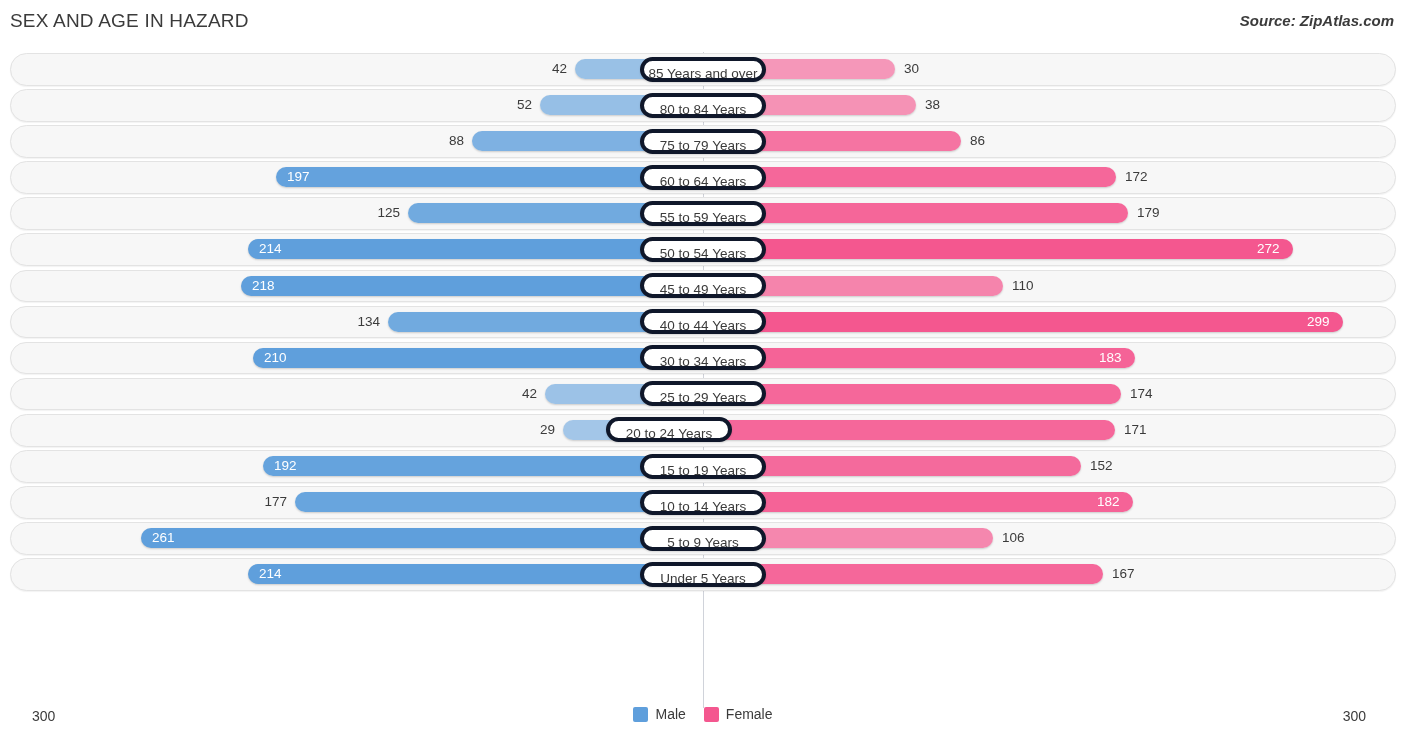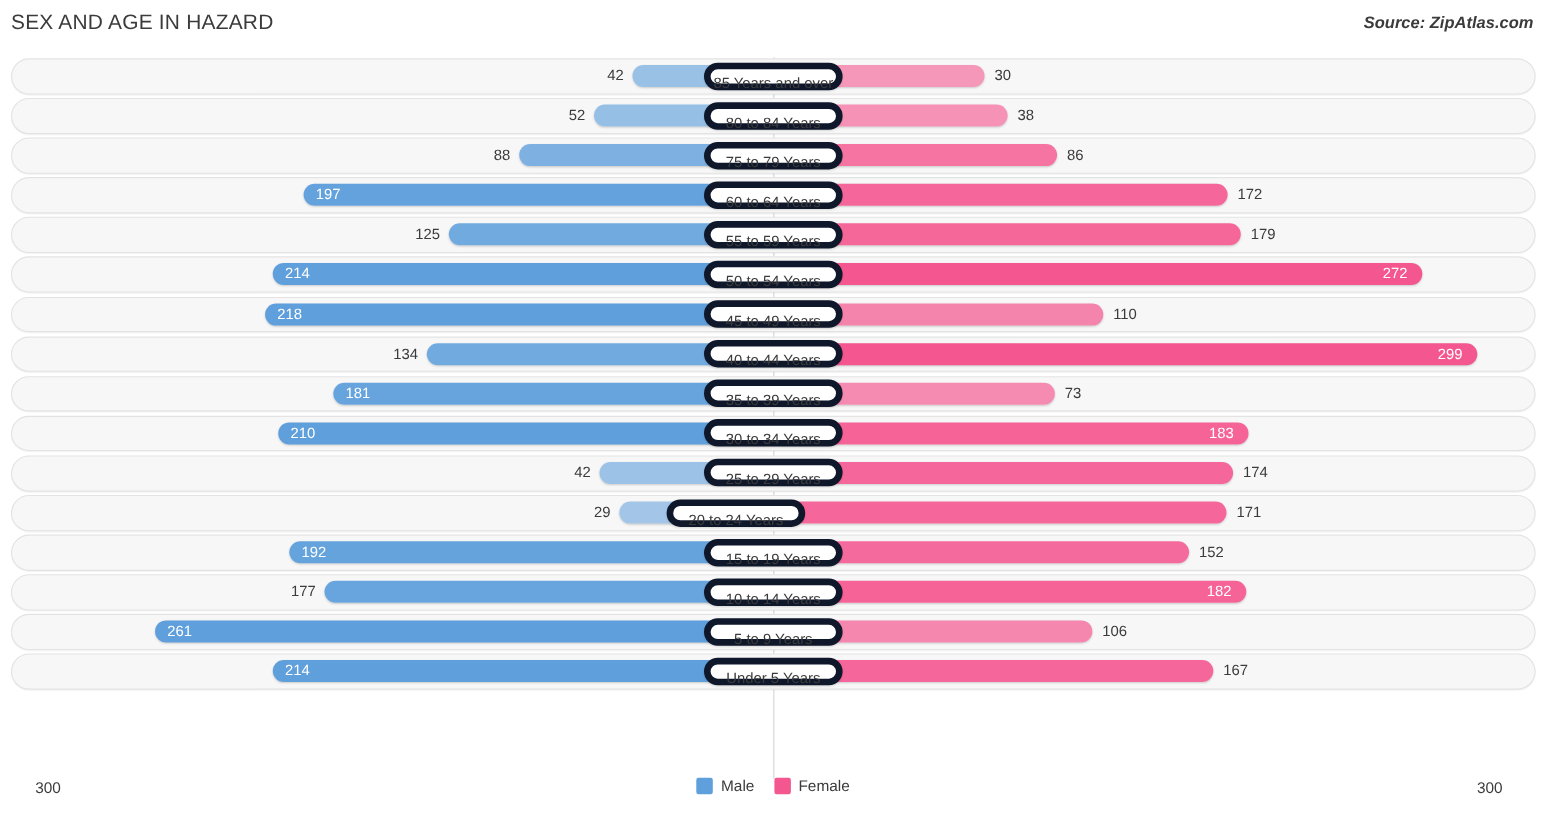--- a/index.html
+++ b/index.html
@@ -49,21 +49,21 @@
   .val{
     position:absolute;top:7px;height:20px;line-height:20px;
     font-size:13.5px;white-space:nowrap;
   }
   .val.inside{ color:#ffffff; }
   .val.outside{ color:#3b3b3b; }
   .agepill{
     position:absolute;
     top:4.5px;height:25px;line-height:25px;
     background:#ffffff;
-    border:6px solid #0f172a;
+    border:4px solid #0f172a;
     border-radius:13px;
     font-size:13.5px;color:#3b3b3b;
     text-align:center;
     box-shadow:0 1px 2px rgba(0,0,0,.13);
     box-sizing:border-box;
     white-space:nowrap;
   }
   #axis-left{
     position:absolute;left:32px;top:708px;
     font-size:14px;color:#3b3b3b;
@@ -149,28 +149,20 @@
       <div class="val outside" style="left: 1002px;">110</div>
       <div class="agepill" style="left: 630px; width: 126px;">45 to 49 Years</div>
     </div>
     <div class="row">
       <div class="track"></div>
       <div class="bar male" style="width: 315px; left: 378px; background: rgba(95, 159, 220, 0.88);"></div>
       <div class="val outside" style="right: 1016px;">134</div>
       <div class="bar female" style="width: 640px; left: 693px; background: rgb(244, 87, 143);"></div>
       <div class="val inside" style="left: 1297px;">299</div>
       <div class="agepill" style="left: 630px; width: 126px;">40 to 44 Years</div>
-    </div>
-    <div class="row">
-      <div class="track"></div>
-      <div class="bar male" style="width: 400px; left: 293px; background: rgba(95, 159, 220, 0.95);"></div>
-      <div class="val inside" style="left: 304px;">181</div>
-      <div class="bar female" style="width: 256px; left: 693px; background: rgba(244, 87, 143, 0.68);"></div>
-      <div class="val outside" style="left: 958px;">73</div>
-      <div class="agepill" style="left: 630px; width: 126px;">35 to 39 Years</div>
     </div>
     <div class="row">
       <div class="track"></div>
       <div class="bar male" style="width: 450px; left: 243px; background: rgb(95, 159, 220);"></div>
       <div class="val inside" style="left: 254px;">210</div>
       <div class="bar female" style="width: 432px; left: 693px; background: rgba(244, 87, 143, 0.93);"></div>
       <div class="val inside" style="left: 1089px;">183</div>
       <div class="agepill" style="left: 630px; width: 126px;">30 to 34 Years</div>
     </div>
     <div class="row">

